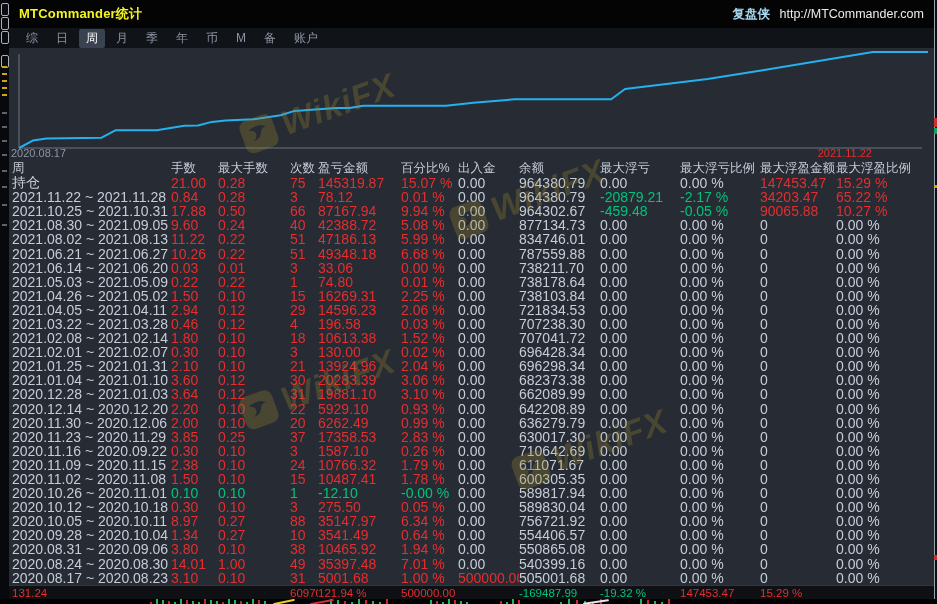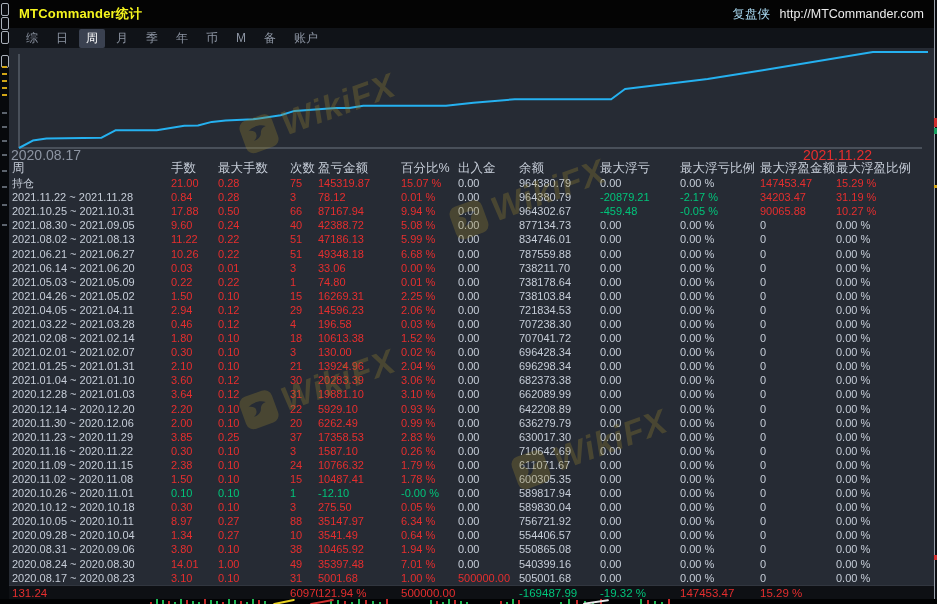--- a/index.html
+++ b/index.html
@@ -9,36 +9,36 @@
   .left-strip{position:absolute;left:0;top:0;width:9px;height:604px;background:#07090c;z-index:5;}
   .mini-box{position:absolute;left:1px;width:6px;height:11px;border:1px solid #aab1ba;border-radius:2px;background:#0a0c10;}
   .dash{position:absolute;left:2px;width:5px;height:2px;}
   .dash.y{background:#d2a616;}
   .dash.gr{background:#5c646e;}
   
   .window{position:absolute;left:9px;top:0;width:925px;height:604px;background:#262b34;border-right:1px solid #9aa1ab;z-index:1;}
   .titlebar{height:28px;background:#040404;display:flex;align-items:center;padding:0 10px;box-sizing:border-box;}
   .title{color:#f5f51e;font-size:13px;font-weight:bold;letter-spacing:.2px;}
   .titlebar-right{margin-left:auto;font-size:12.5px;}
-  .brand{color:#a8d8f0;margin-right:6px;}
+  .brand{color:#a8d8f0;margin-right:6px;font-weight:bold;}
   .url{color:#ececec;}
   .tabbar{height:20px;background:#101318;display:flex;align-items:center;padding-left:10px;font-size:12px;color:#8d95a3;}
   .tab{padding:1px 7px;margin-right:4px;cursor:default;border-radius:2px;}
   .tab.sel{background:#3a4150;color:#ffffff;}
   
   .chart{position:relative;height:112px;background:#262b34;}
   .chart svg{position:absolute;left:0;top:0;}
-  .axis-label{position:absolute;font-size:14px;color:#8d95a3;}
+  .axis-label{position:absolute;font-size:11px;color:#8d95a3;}
   .axis-label.l{left:2px;top:99px;}
   .axis-label.r{right:62px;top:99px;}
   
   .grid-row{display:grid;grid-template-columns:159px 47px 72px 28px 83px 57px 61px 81px 80px 80px 76px 1fr;
     padding-left:3px;align-items:center;white-space:nowrap;overflow:hidden;}
   .thead{height:16px;font-size:12.5px;color:#d3d9e1;}
-  .row{height:14.1px;font-size:11px;}
+  .row{height:14.1px;font-size:14px;}
   .cell{overflow:hidden;}
   .w{color:#c6cdd8;} .r{color:#e62e2e;} .g{color:#00c47a;} .b{color:transparent;}
   .total{height:14px;font-size:11.5px;background:#0e1014;border-top:1px solid #31363f;}
   
   .bottom-strip{position:absolute;left:0;bottom:0;width:937px;height:5px;background:#010203;z-index:6;}
   .candle{position:absolute;bottom:0;width:2px;}
   .seg{position:absolute;height:2px;border-radius:1px;}
   
   .edge-mark{position:absolute;width:3px;z-index:7;}
   
@@ -139,21 +139,21 @@
           <span class="cell r">0.84</span>
           <span class="cell r">0.28</span>
           <span class="cell r">3</span>
           <span class="cell r">78.12</span>
           <span class="cell r">0.01 %</span>
           <span class="cell w">0.00</span>
           <span class="cell w">964380.79</span>
           <span class="cell g">-20879.21</span>
           <span class="cell g">-2.17 %</span>
           <span class="cell r">34203.47</span>
-          <span class="cell r">31.19 %</span>
+          <span class="cell r">65.22 %</span>
         </div>
         <div class="grid-row row">
           <span class="cell w">2021.10.25 ~ 2021.10.31</span>
           <span class="cell r">17.88</span>
           <span class="cell r">0.50</span>
           <span class="cell r">66</span>
           <span class="cell r">87167.94</span>
           <span class="cell r">9.94 %</span>
           <span class="cell w">0.00</span>
           <span class="cell w">964302.67</span>
@@ -380,21 +380,21 @@
           <span class="cell r">17358.53</span>
           <span class="cell r">2.83 %</span>
           <span class="cell w">0.00</span>
           <span class="cell w">630017.30</span>
           <span class="cell w">0.00</span>
           <span class="cell w">0.00 %</span>
           <span class="cell w">0</span>
           <span class="cell w">0.00 %</span>
         </div>
         <div class="grid-row row">
-          <span class="cell w">2020.11.16 ~ 2020.11.22</span>
+          <span class="cell w">2020.11.16 ~ 2020.09.22</span>
           <span class="cell r">0.30</span>
           <span class="cell r">0.10</span>
           <span class="cell r">3</span>
           <span class="cell r">1587.10</span>
           <span class="cell r">0.26 %</span>
           <span class="cell w">0.00</span>
           <span class="cell w">710642.69</span>
           <span class="cell w">0.00</span>
           <span class="cell w">0.00 %</span>
           <span class="cell w">0</span>

